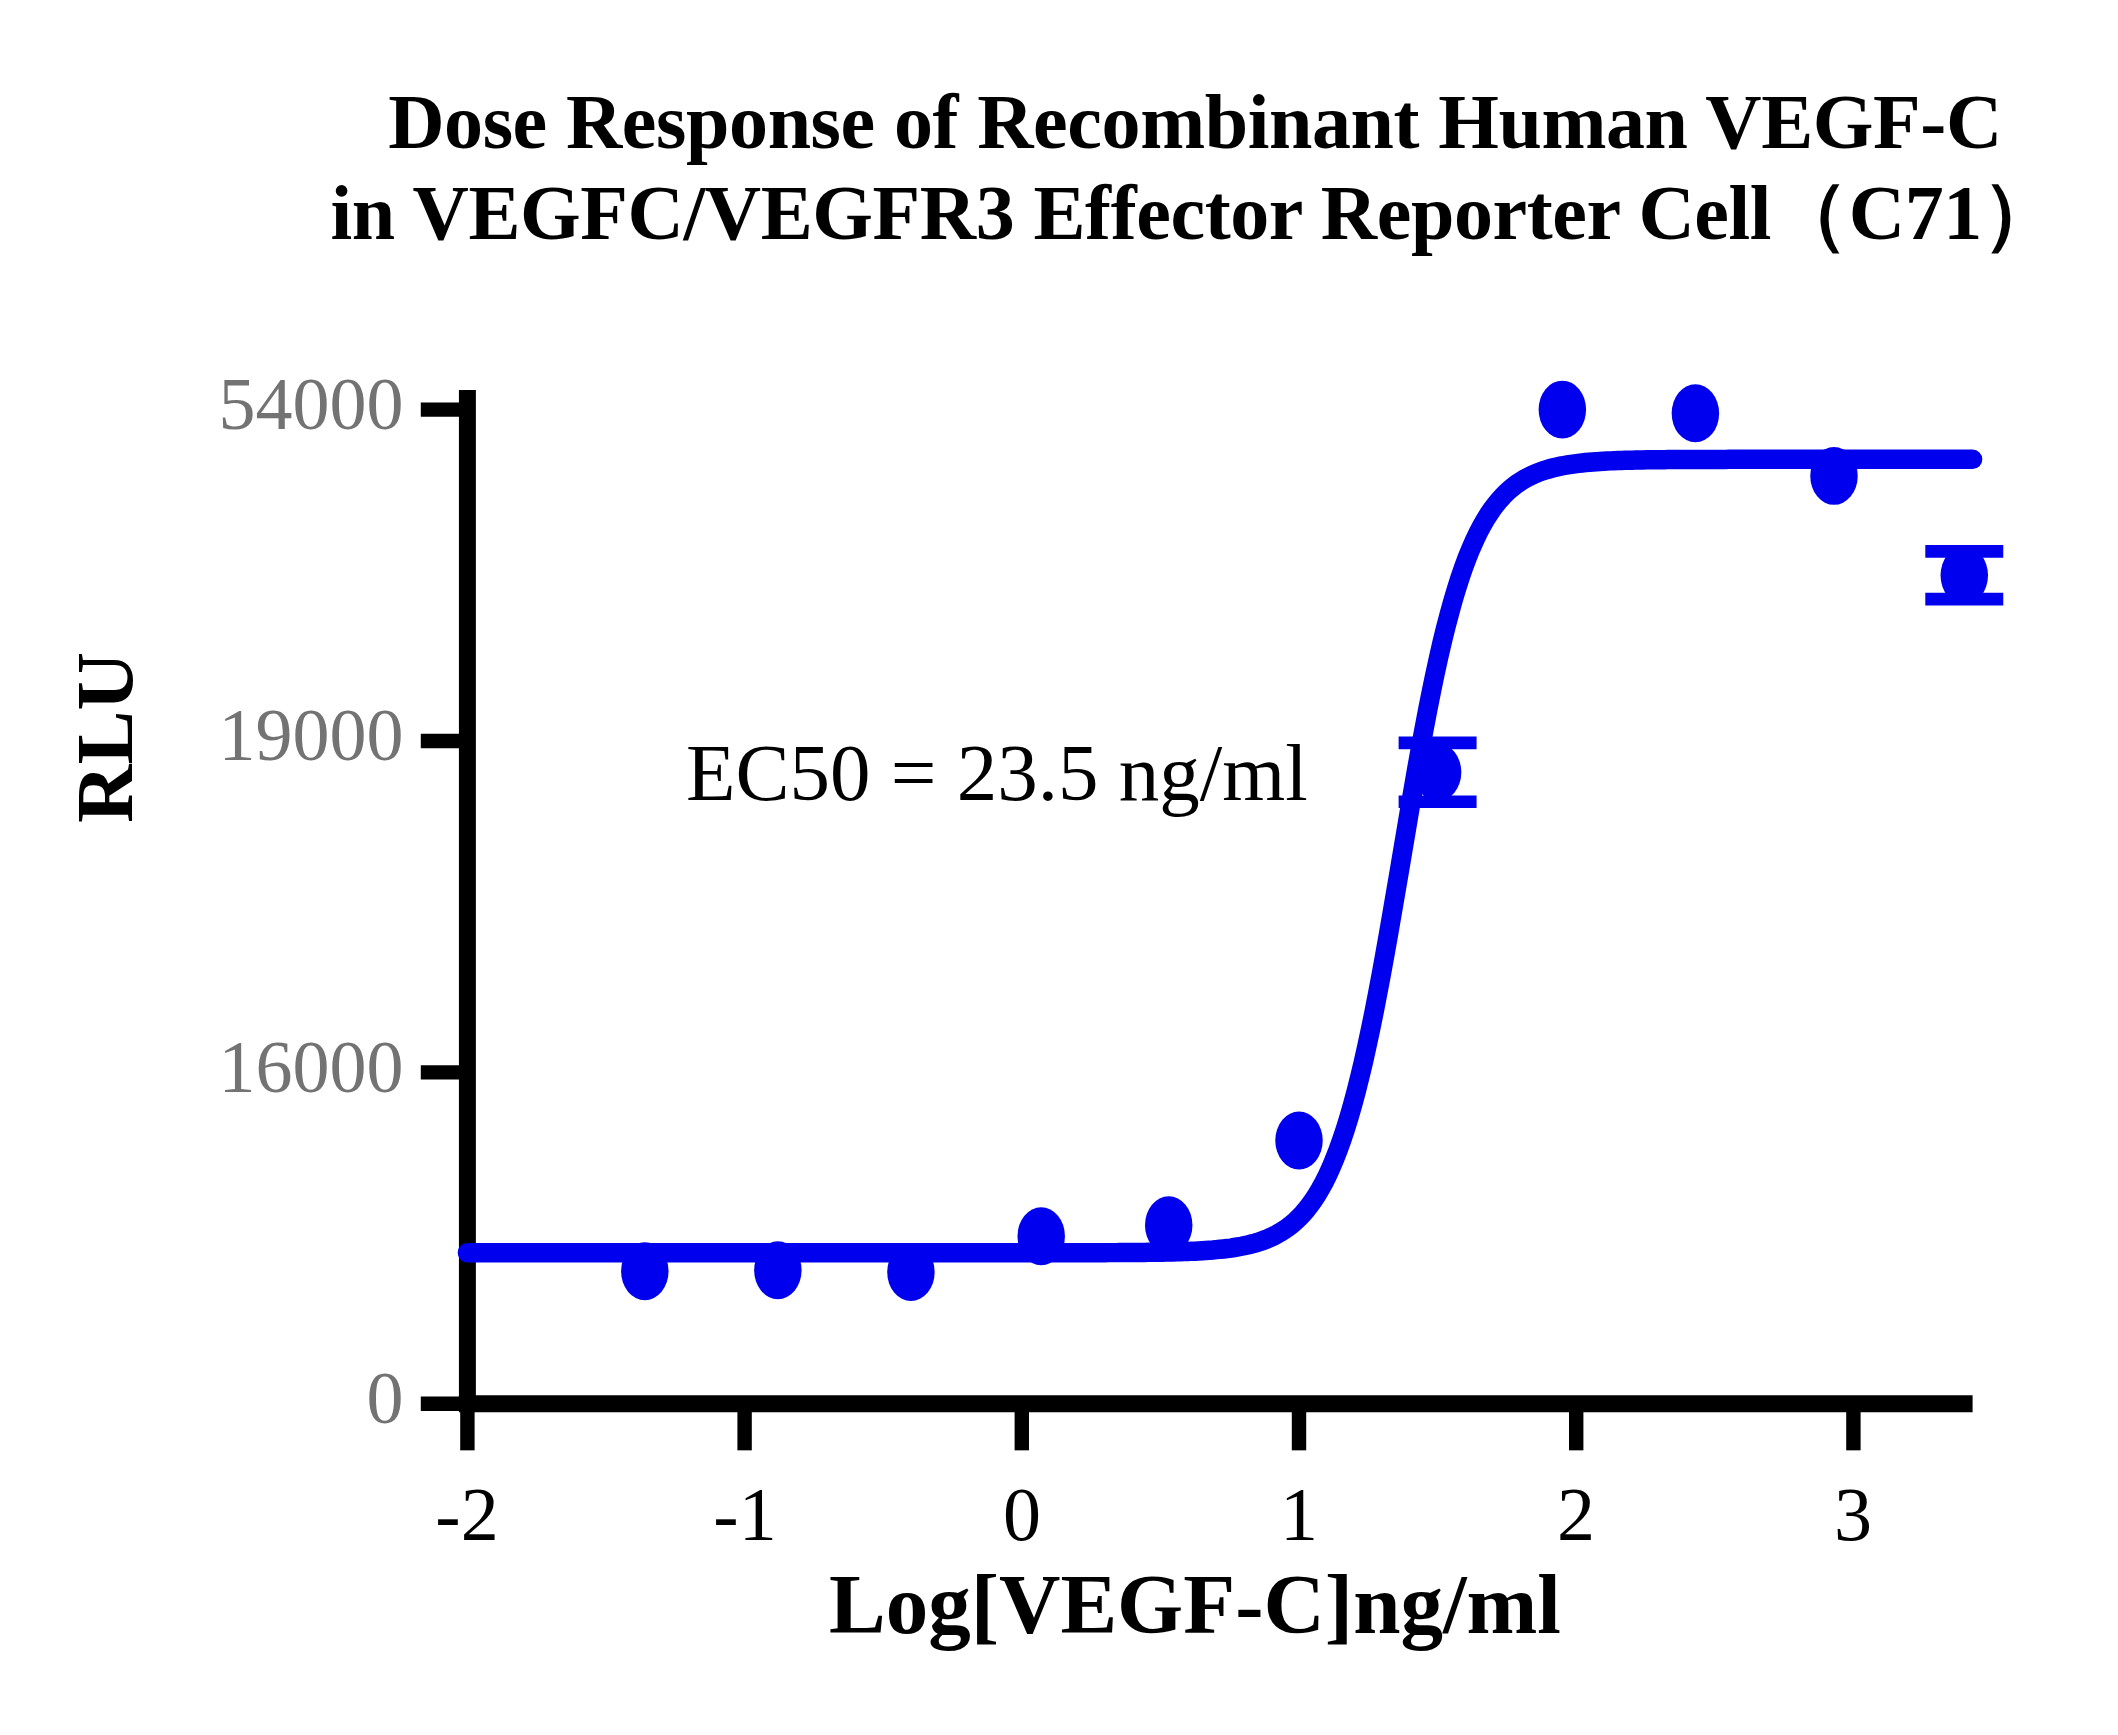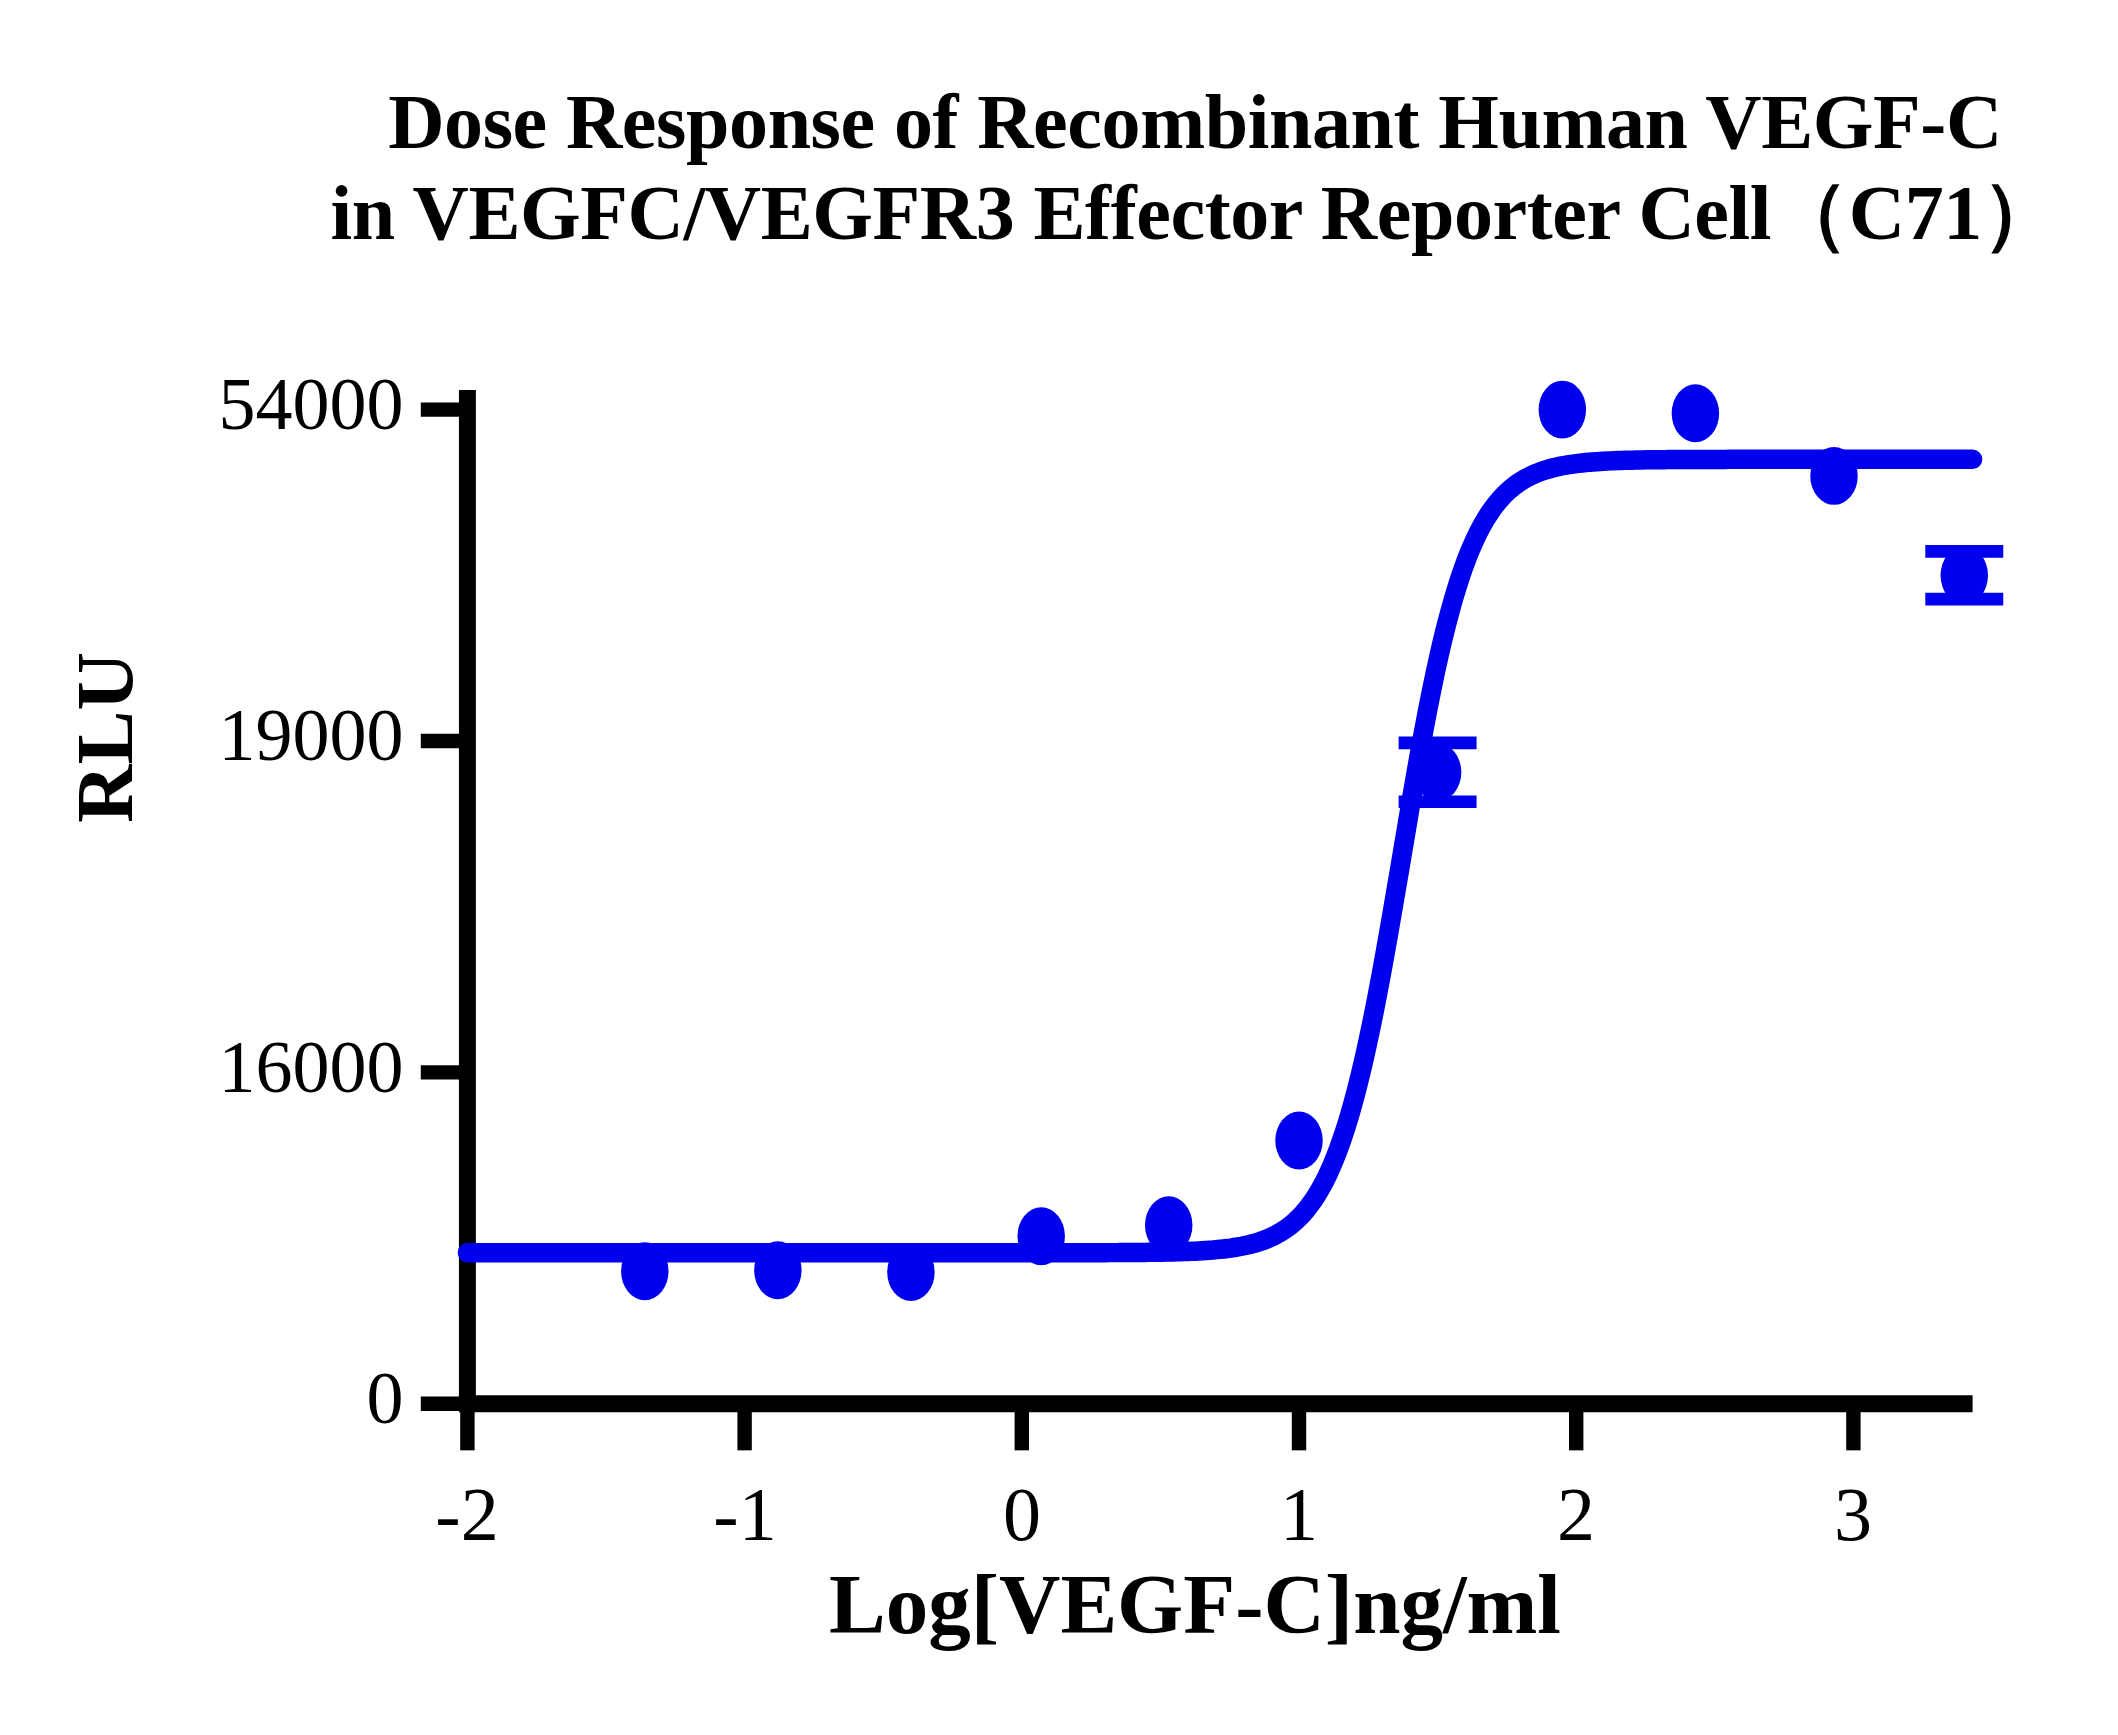--- a/index.html
+++ b/index.html
@@ -21,21 +21,21 @@
     font-family:"Liberation Serif",serif;
   }
   #xlabel{
     position:absolute;left:0;top:1555px;width:2390px;
     text-align:center;font-weight:bold;font-size:85px;color:#000;
     font-family:"Liberation Serif",serif;
   }
 
   .ytick-label{
     position:absolute;right:0;text-align:right;
-    font-size:74px;color:#000000;white-space:nowrap;
+    font-size:74px;color:#737373;white-space:nowrap;
     font-family:"Liberation Serif",serif;
   }
   .xtick-label{
     position:absolute;text-align:center;
     font-size:76px;color:#000;white-space:nowrap;
     font-family:"Liberation Serif",serif;
   }
 
   #plot{position:absolute;left:0;top:0;width:2390px;height:1736px;}
   #ec50{
@@ -50,20 +50,21 @@
 <div id="root">
 
   <div id="chart-title">
     <span class="line">Dose Response of Recombinant Human VEGF-C</span>
     <span class="line">in VEGFC/VEGFR3 Effector Reporter Cell（C71）</span>
   </div>
 
   <div id="ylabel">RLU</div>
   <div id="xlabel">Log[VEGF-C]ng/ml</div>
 
+  <div id="ec50">EC50 = 23.5 ng/ml</div>
 
   <div id="tick-labels">
       <div class="ytick-label" style="width: 381px; left: 22.5px; top: 1356px;">0</div>
       <div class="ytick-label" style="width: 381px; left: 22.5px; top: 1025px;">16000</div>
       <div class="ytick-label" style="width: 381px; left: 22.5px; top: 693px;">19000</div>
       <div class="ytick-label" style="width: 381px; left: 22.5px; top: 362px;">54000</div>
       <div class="xtick-label" style="width: 212px; left: 361px; top: 1471px;">-2</div>
       <div class="xtick-label" style="width: 212px; left: 639px; top: 1471px;">-1</div>
       <div class="xtick-label" style="width: 212px; left: 916px; top: 1471px;">0</div>
       <div class="xtick-label" style="width: 212px; left: 1193px; top: 1471px;">1</div>

